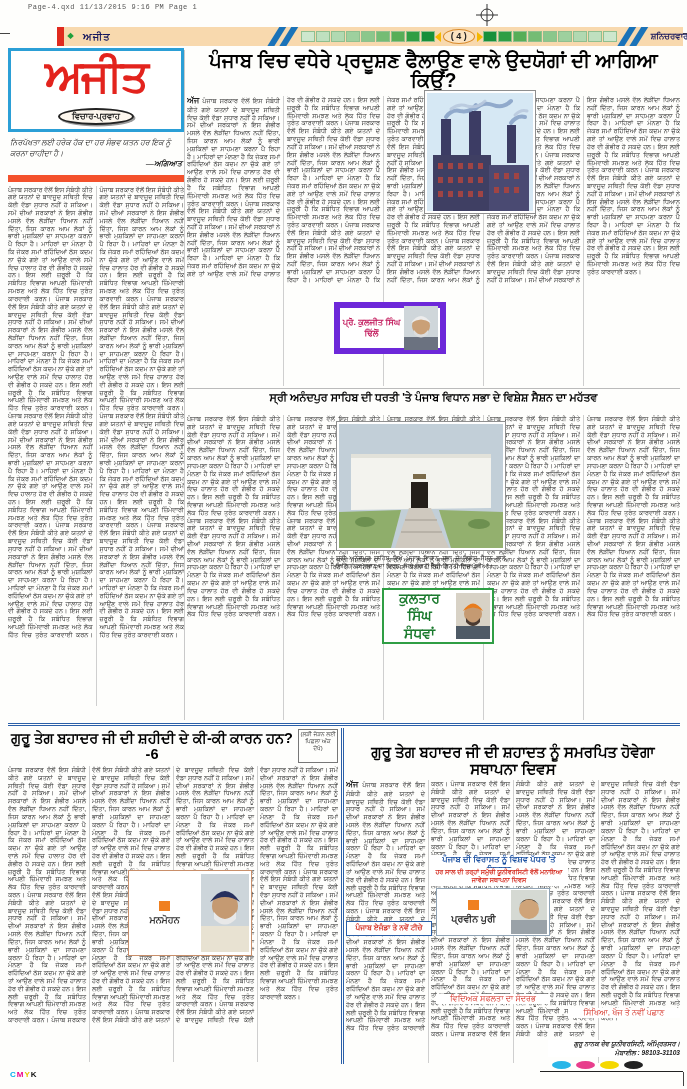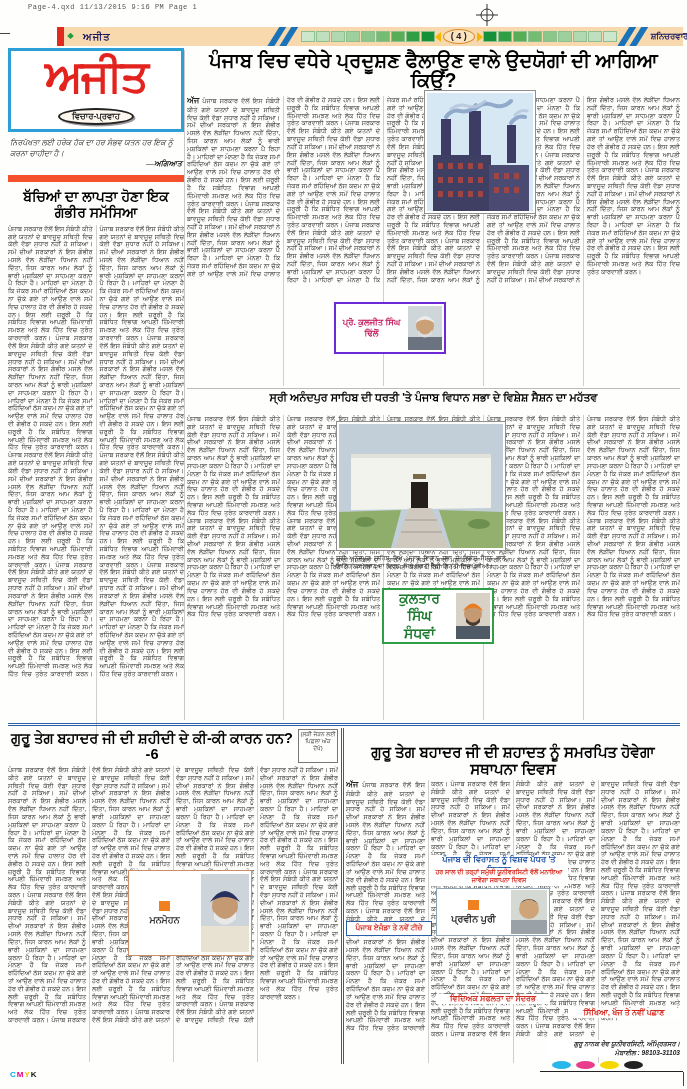--- a/index.html
+++ b/index.html
@@ -28,21 +28,21 @@
   .arrow.l{border-right:6px solid #f5b800;} .arrow.r{border-left:6px solid #f5b800;}
   .hdr-date{margin-left:auto;font-size:8.5px;font-weight:bold;color:#1a1a5e;padding-right:3px;white-space:nowrap;}
 
   
   .leftcol{left:8px;top:48px;width:176px;}
   .mbox{border:3px solid #2b9fd6;background:#fff;text-align:center;padding:2px 0 8px;position:relative;}
   .mtitle{font-size:44px;line-height:48px;font-weight:bold;color:#e3231d;letter-spacing:-2px;
           font-family:"Liberation Serif",serif;}
   .tago{display:inline-block;border:2px solid #222;border-radius:50%;padding:1px 12px;font-size:8.5px;
         font-weight:bold;background:#fdf7ee;box-shadow:1.5px 1.5px 0 #9a9a9a;position:relative;top:4px;}
-  .quote{font-family:Liberation Sans, sans-serif;font-style:italic;font-size:7.8px;line-height:1.35;
+  .quote{font-family:Liberation Serif, serif;font-style:italic;font-size:7.8px;line-height:1.35;
          padding:6px 2px 2px;color:#222;}
   .quote .attr{display:block;text-align:right;font-weight:bold;}
   .obar{height:7px;background:#f4512c;margin:3px 0 4px;}
   .ed-head{font-size:14px;font-weight:bold;text-align:center;line-height:1.15;padding:2px 0 5px;}
   .body-cols{font-size:6.4px;line-height:1.22;text-align:justify;color:#222;overflow:hidden;
              column-gap:7px;column-rule:1px solid #cfcfcf;}
   .ed-body{height:520px;column-count:2;}
 
   .vrule{width:1px;background:#c9c9c9;}
   .hrule{height:1px;background:#bbb;}
@@ -56,38 +56,38 @@
   .h2a{left:187px;top:391px;width:493px;font-size:11px;}
   .b2{left:187px;top:415px;width:493px;height:305px;column-count:5;column-gap:7px;}
   .leadword{font-weight:bold;font-size:8px;}
 
   .imgbox{background:#fff;border:1px solid #8f8f8f;padding:2px;}
   .caption{font-size:6.2px;line-height:1.25;text-align:justify;color:#111;}
 
   
   .abox{background:#fff;display:flex;align-items:center;gap:3px;padding:2px;}
   .abox .nm{flex:1;text-align:center;font-weight:bold;line-height:1.25;}
-  .abox-1{border:2px solid #6d28d9;align-items:center;} .abox-1 .nm{color:#c2185b;font-size:8.5px;}
+  .abox-1{border:6px solid #6d28d9;align-items:center;} .abox-1 .nm{color:#c2185b;font-size:8.5px;}
   .abox-2{border:2px solid #2f9e44;} .abox-2 .nm{color:#1b7a2e;font-size:14px;}
   .abox-3{border:1px solid #c98f6a;} .abox-3 .nm{color:#333;font-size:9.5px;}
   .abox-4{border:1px solid #8fa3b5;} .abox-4 .nm{color:#222;font-size:9.5px;}
   .osq{display:block;width:11px;height:10px;background:#f08020;margin:0 auto 3px;}
 
   
   .h3a{left:8px;top:731px;width:288px;font-size:14.5px;line-height:1.1;}
   .note{left:298px;top:729px;width:40px;height:34px;border:1px solid #777;font-size:5.8px;line-height:1.2;
         padding:1px;text-align:center;color:#333;}
   .b3{left:8px;top:766px;width:330px;height:296px;column-count:4;column-gap:6px;}
   .kicker-w{left:346px;top:729px;width:334px;text-align:center;}
   .kicker{display:inline-block;font-size:10px;font-weight:bold;border-bottom:1px solid #333;padding:0 6px 1px;}
   .h4a{left:346px;top:744px;width:334px;font-size:15px;line-height:1.1;}
   .b4{left:346px;top:780px;width:334px;height:283px;column-count:4;column-gap:6px;}
   .sub-blue{color:#1a4fa0;font-weight:bold;font-size:8.3px;text-align:center;line-height:1.15;background:#fff;}
   .deck-red{color:#d42a1e;font-size:6.4px;font-weight:bold;text-align:center;line-height:1.25;background:#fff;}
-  .sub-red{color:#d42a1e;font-weight:bold;font-size:8px;text-align:center;background:#fff;line-height:1.2;}
+  .sub-red{color:#d42a1e;font-weight:normal;font-size:8px;text-align:center;background:#fff;line-height:1.2;}
   .lblbox{border:1.5px solid #2a5fa8;color:#d42a1e;font-weight:bold;font-size:7.4px;text-align:center;
           background:#fff;line-height:1.2;padding:2px 1px;}
   .signoff{font-size:6.6px;font-weight:bold;font-style:italic;text-align:right;color:#222;background:#fff;line-height:1.3;}
 
   
   .cmyk{left:10px;top:1070px;font-size:8px;font-weight:bold;letter-spacing:1px;}
   .swatches{left:552px;top:1061px;display:flex;gap:5px;align-items:center;}
   .swatches i{display:inline-block;width:19px;height:8px;border-radius:50%;}
   .footline{left:540px;top:1071px;width:143px;height:1px;background:#222;}
 </style>
@@ -150,21 +150,20 @@
   <div class="abs leftcol">
     <div class="mbox">
       <div class="mtitle">ਅਜੀਤ</div>
       <span class="tago">ਵਿਚਾਰ-ਪ੍ਰਵਾਹ</span>
     </div>
     <div class="quote">
       <span>ਨਿਰਪੱਖਤਾ ਲਈ ਹਰੇਕ ਹੱਕ ਦਾ ਹਰ ਸੰਭਵ ਯਤਨ ਹਰ ਇਕ ਨੂੰ ਕਰਨਾ ਚਾਹੀਦਾ ਹੈ।</span>
       <span class="attr">—ਅਗਿਆਤ</span>
     </div>
     <div class="obar"></div>
-    <div class="ed-head headline">ਬੱਚਿਆਂ ਦਾ ਲਾਪਤਾ ਹੋਣਾ ਇਕ ਗੰਭੀਰ ਸਮੱਸਿਆ</div>
     <div class="ed-body body-cols"> ਪੰਜਾਬ ਸਰਕਾਰ ਵੱਲੋਂ ਇਸ ਸੰਬੰਧੀ ਕੀਤੇ ਗਏ ਯਤਨਾਂ ਦੇ ਬਾਵਜੂਦ ਸਥਿਤੀ ਵਿਚ ਕੋਈ ਵੱਡਾ ਸੁਧਾਰ ਨਹੀਂ ਹੋ ਸਕਿਆ। ਸਮੇਂ ਦੀਆਂ ਸਰਕਾਰਾਂ ਨੇ ਇਸ ਗੰਭੀਰ ਮਸਲੇ ਵੱਲ ਲੋੜੀਂਦਾ ਧਿਆਨ ਨਹੀਂ ਦਿੱਤਾ, ਜਿਸ ਕਾਰਨ ਆਮ ਲੋਕਾਂ ਨੂੰ ਭਾਰੀ ਮੁਸ਼ਕਿਲਾਂ ਦਾ ਸਾਹਮਣਾ ਕਰਨਾ ਪੈ ਰਿਹਾ ਹੈ। ਮਾਹਿਰਾਂ ਦਾ ਮੰਨਣਾ ਹੈ ਕਿ ਜੇਕਰ ਸਮਾਂ ਰਹਿੰਦਿਆਂ ਠੋਸ ਕਦਮ ਨਾ ਚੁੱਕੇ ਗਏ ਤਾਂ ਆਉਣ ਵਾਲੇ ਸਮੇਂ ਵਿਚ ਹਾਲਾਤ ਹੋਰ ਵੀ ਗੰਭੀਰ ਹੋ ਸਕਦੇ ਹਨ। ਇਸ ਲਈ ਜ਼ਰੂਰੀ ਹੈ ਕਿ ਸਬੰਧਿਤ ਵਿਭਾਗ ਆਪਣੀ ਜ਼ਿੰਮੇਵਾਰੀ ਸਮਝਣ ਅਤੇ ਲੋਕ ਹਿੱਤ ਵਿਚ ਤੁਰੰਤ ਕਾਰਵਾਈ ਕਰਨ। ਪੰਜਾਬ ਸਰਕਾਰ ਵੱਲੋਂ ਇਸ ਸੰਬੰਧੀ ਕੀਤੇ ਗਏ ਯਤਨਾਂ ਦੇ ਬਾਵਜੂਦ ਸਥਿਤੀ ਵਿਚ ਕੋਈ ਵੱਡਾ ਸੁਧਾਰ ਨਹੀਂ ਹੋ ਸਕਿਆ। ਸਮੇਂ ਦੀਆਂ ਸਰਕਾਰਾਂ ਨੇ ਇਸ ਗੰਭੀਰ ਮਸਲੇ ਵੱਲ ਲੋੜੀਂਦਾ ਧਿਆਨ ਨਹੀਂ ਦਿੱਤਾ, ਜਿਸ ਕਾਰਨ ਆਮ ਲੋਕਾਂ ਨੂੰ ਭਾਰੀ ਮੁਸ਼ਕਿਲਾਂ ਦਾ ਸਾਹਮਣਾ ਕਰਨਾ ਪੈ ਰਿਹਾ ਹੈ। ਮਾਹਿਰਾਂ ਦਾ ਮੰਨਣਾ ਹੈ ਕਿ ਜੇਕਰ ਸਮਾਂ ਰਹਿੰਦਿਆਂ ਠੋਸ ਕਦਮ ਨਾ ਚੁੱਕੇ ਗਏ ਤਾਂ ਆਉਣ ਵਾਲੇ ਸਮੇਂ ਵਿਚ ਹਾਲਾਤ ਹੋਰ ਵੀ ਗੰਭੀਰ ਹੋ ਸਕਦੇ ਹਨ। ਇਸ ਲਈ ਜ਼ਰੂਰੀ ਹੈ ਕਿ ਸਬੰਧਿਤ ਵਿਭਾਗ ਆਪਣੀ ਜ਼ਿੰਮੇਵਾਰੀ ਸਮਝਣ ਅਤੇ ਲੋਕ ਹਿੱਤ ਵਿਚ ਤੁਰੰਤ ਕਾਰਵਾਈ ਕਰਨ। ਪੰਜਾਬ ਸਰਕਾਰ ਵੱਲੋਂ ਇਸ ਸੰਬੰਧੀ ਕੀਤੇ ਗਏ ਯਤਨਾਂ ਦੇ ਬਾਵਜੂਦ ਸਥਿਤੀ ਵਿਚ ਕੋਈ ਵੱਡਾ ਸੁਧਾਰ ਨਹੀਂ ਹੋ ਸਕਿਆ। ਸਮੇਂ ਦੀਆਂ ਸਰਕਾਰਾਂ ਨੇ ਇਸ ਗੰਭੀਰ ਮਸਲੇ ਵੱਲ ਲੋੜੀਂਦਾ ਧਿਆਨ ਨਹੀਂ ਦਿੱਤਾ, ਜਿਸ ਕਾਰਨ ਆਮ ਲੋਕਾਂ ਨੂੰ ਭਾਰੀ ਮੁਸ਼ਕਿਲਾਂ ਦਾ ਸਾਹਮਣਾ ਕਰਨਾ ਪੈ ਰਿਹਾ ਹੈ। ਮਾਹਿਰਾਂ ਦਾ ਮੰਨਣਾ ਹੈ ਕਿ ਜੇਕਰ ਸਮਾਂ ਰਹਿੰਦਿਆਂ ਠੋਸ ਕਦਮ ਨਾ ਚੁੱਕੇ ਗਏ ਤਾਂ ਆਉਣ ਵਾਲੇ ਸਮੇਂ ਵਿਚ ਹਾਲਾਤ ਹੋਰ ਵੀ ਗੰਭੀਰ ਹੋ ਸਕਦੇ ਹਨ। ਇਸ ਲਈ ਜ਼ਰੂਰੀ ਹੈ ਕਿ ਸਬੰਧਿਤ ਵਿਭਾਗ ਆਪਣੀ ਜ਼ਿੰਮੇਵਾਰੀ ਸਮਝਣ ਅਤੇ ਲੋਕ ਹਿੱਤ ਵਿਚ ਤੁਰੰਤ ਕਾਰਵਾਈ ਕਰਨ। ਪੰਜਾਬ ਸਰਕਾਰ ਵੱਲੋਂ ਇਸ ਸੰਬੰਧੀ ਕੀਤੇ ਗਏ ਯਤਨਾਂ ਦੇ ਬਾਵਜੂਦ ਸਥਿਤੀ ਵਿਚ ਕੋਈ ਵੱਡਾ ਸੁਧਾਰ ਨਹੀਂ ਹੋ ਸਕਿਆ। ਸਮੇਂ ਦੀਆਂ ਸਰਕਾਰਾਂ ਨੇ ਇਸ ਗੰਭੀਰ ਮਸਲੇ ਵੱਲ ਲੋੜੀਂਦਾ ਧਿਆਨ ਨਹੀਂ ਦਿੱਤਾ, ਜਿਸ ਕਾਰਨ ਆਮ ਲੋਕਾਂ ਨੂੰ ਭਾਰੀ ਮੁਸ਼ਕਿਲਾਂ ਦਾ ਸਾਹਮਣਾ ਕਰਨਾ ਪੈ ਰਿਹਾ ਹੈ। ਮਾਹਿਰਾਂ ਦਾ ਮੰਨਣਾ ਹੈ ਕਿ ਜੇਕਰ ਸਮਾਂ ਰਹਿੰਦਿਆਂ ਠੋਸ ਕਦਮ ਨਾ ਚੁੱਕੇ ਗਏ ਤਾਂ ਆਉਣ ਵਾਲੇ ਸਮੇਂ ਵਿਚ ਹਾਲਾਤ ਹੋਰ ਵੀ ਗੰਭੀਰ ਹੋ ਸਕਦੇ ਹਨ। ਇਸ ਲਈ ਜ਼ਰੂਰੀ ਹੈ ਕਿ ਸਬੰਧਿਤ ਵਿਭਾਗ ਆਪਣੀ ਜ਼ਿੰਮੇਵਾਰੀ ਸਮਝਣ ਅਤੇ ਲੋਕ ਹਿੱਤ ਵਿਚ ਤੁਰੰਤ ਕਾਰਵਾਈ ਕਰਨ। ਪੰਜਾਬ ਸਰਕਾਰ ਵੱਲੋਂ ਇਸ ਸੰਬੰਧੀ ਕੀਤੇ ਗਏ ਯਤਨਾਂ ਦੇ ਬਾਵਜੂਦ ਸਥਿਤੀ ਵਿਚ ਕੋਈ ਵੱਡਾ ਸੁਧਾਰ ਨਹੀਂ ਹੋ ਸਕਿਆ। ਸਮੇਂ ਦੀਆਂ ਸਰਕਾਰਾਂ ਨੇ ਇਸ ਗੰਭੀਰ ਮਸਲੇ ਵੱਲ ਲੋੜੀਂਦਾ ਧਿਆਨ ਨਹੀਂ ਦਿੱਤਾ, ਜਿਸ ਕਾਰਨ ਆਮ ਲੋਕਾਂ ਨੂੰ ਭਾਰੀ ਮੁਸ਼ਕਿਲਾਂ ਦਾ ਸਾਹਮਣਾ ਕਰਨਾ ਪੈ ਰਿਹਾ ਹੈ। ਮਾਹਿਰਾਂ ਦਾ ਮੰਨਣਾ ਹੈ ਕਿ ਜੇਕਰ ਸਮਾਂ ਰਹਿੰਦਿਆਂ ਠੋਸ ਕਦਮ ਨਾ ਚੁੱਕੇ ਗਏ ਤਾਂ ਆਉਣ ਵਾਲੇ ਸਮੇਂ ਵਿਚ ਹਾਲਾਤ ਹੋਰ ਵੀ ਗੰਭੀਰ ਹੋ ਸਕਦੇ ਹਨ। ਇਸ ਲਈ ਜ਼ਰੂਰੀ ਹੈ ਕਿ ਸਬੰਧਿਤ ਵਿਭਾਗ ਆਪਣੀ ਜ਼ਿੰਮੇਵਾਰੀ ਸਮਝਣ ਅਤੇ ਲੋਕ ਹਿੱਤ ਵਿਚ ਤੁਰੰਤ ਕਾਰਵਾਈ ਕਰਨ। ਪੰਜਾਬ ਸਰਕਾਰ ਵੱਲੋਂ ਇਸ ਸੰਬੰਧੀ ਕੀਤੇ ਗਏ ਯਤਨਾਂ ਦੇ ਬਾਵਜੂਦ ਸਥਿਤੀ ਵਿਚ ਕੋਈ ਵੱਡਾ ਸੁਧਾਰ ਨਹੀਂ ਹੋ ਸਕਿਆ। ਸਮੇਂ ਦੀਆਂ ਸਰਕਾਰਾਂ ਨੇ ਇਸ ਗੰਭੀਰ ਮਸਲੇ ਵੱਲ ਲੋੜੀਂਦਾ ਧਿਆਨ ਨਹੀਂ ਦਿੱਤਾ, ਜਿਸ ਕਾਰਨ ਆਮ ਲੋਕਾਂ ਨੂੰ ਭਾਰੀ ਮੁਸ਼ਕਿਲਾਂ ਦਾ ਸਾਹਮਣਾ ਕਰਨਾ ਪੈ ਰਿਹਾ ਹੈ। ਮਾਹਿਰਾਂ ਦਾ ਮੰਨਣਾ ਹੈ ਕਿ ਜੇਕਰ ਸਮਾਂ ਰਹਿੰਦਿਆਂ ਠੋਸ ਕਦਮ ਨਾ ਚੁੱਕੇ ਗਏ ਤਾਂ ਆਉਣ ਵਾਲੇ ਸਮੇਂ ਵਿਚ ਹਾਲਾਤ ਹੋਰ ਵੀ ਗੰਭੀਰ ਹੋ ਸਕਦੇ ਹਨ। ਇਸ ਲਈ ਜ਼ਰੂਰੀ ਹੈ ਕਿ ਸਬੰਧਿਤ ਵਿਭਾਗ ਆਪਣੀ ਜ਼ਿੰਮੇਵਾਰੀ ਸਮਝਣ ਅਤੇ ਲੋਕ ਹਿੱਤ ਵਿਚ ਤੁਰੰਤ ਕਾਰਵਾਈ ਕਰਨ। ਪੰਜਾਬ ਸਰਕਾਰ ਵੱਲੋਂ ਇਸ ਸੰਬੰਧੀ ਕੀਤੇ ਗਏ ਯਤਨਾਂ ਦੇ ਬਾਵਜੂਦ ਸਥਿਤੀ ਵਿਚ ਕੋਈ ਵੱਡਾ ਸੁਧਾਰ ਨਹੀਂ ਹੋ ਸਕਿਆ। ਸਮੇਂ ਦੀਆਂ ਸਰਕਾਰਾਂ ਨੇ ਇਸ ਗੰਭੀਰ ਮਸਲੇ ਵੱਲ ਲੋੜੀਂਦਾ ਧਿਆਨ ਨਹੀਂ ਦਿੱਤਾ, ਜਿਸ ਕਾਰਨ ਆਮ ਲੋਕਾਂ ਨੂੰ ਭਾਰੀ ਮੁਸ਼ਕਿਲਾਂ ਦਾ ਸਾਹਮਣਾ ਕਰਨਾ ਪੈ ਰਿਹਾ ਹੈ। ਮਾਹਿਰਾਂ ਦਾ ਮੰਨਣਾ ਹੈ ਕਿ ਜੇਕਰ ਸਮਾਂ ਰਹਿੰਦਿਆਂ ਠੋਸ ਕਦਮ ਨਾ ਚੁੱਕੇ ਗਏ ਤਾਂ ਆਉਣ ਵਾਲੇ ਸਮੇਂ ਵਿਚ ਹਾਲਾਤ ਹੋਰ ਵੀ ਗੰਭੀਰ ਹੋ ਸਕਦੇ ਹਨ। ਇਸ ਲਈ ਜ਼ਰੂਰੀ ਹੈ ਕਿ ਸਬੰਧਿਤ ਵਿਭਾਗ ਆਪਣੀ ਜ਼ਿੰਮੇਵਾਰੀ ਸਮਝਣ ਅਤੇ ਲੋਕ ਹਿੱਤ ਵਿਚ ਤੁਰੰਤ ਕਾਰਵਾਈ ਕਰਨ। ਪੰਜਾਬ ਸਰਕਾਰ ਵੱਲੋਂ ਇਸ ਸੰਬੰਧੀ ਕੀਤੇ ਗਏ ਯਤਨਾਂ ਦੇ ਬਾਵਜੂਦ ਸਥਿਤੀ ਵਿਚ ਕੋਈ ਵੱਡਾ ਸੁਧਾਰ ਨਹੀਂ ਹੋ ਸਕਿਆ। ਸਮੇਂ ਦੀਆਂ ਸਰਕਾਰਾਂ ਨੇ ਇਸ ਗੰਭੀਰ ਮਸਲੇ ਵੱਲ ਲੋੜੀਂਦਾ ਧਿਆਨ ਨਹੀਂ ਦਿੱਤਾ, ਜਿਸ ਕਾਰਨ ਆਮ ਲੋਕਾਂ ਨੂੰ ਭਾਰੀ ਮੁਸ਼ਕਿਲਾਂ ਦਾ ਸਾਹਮਣਾ ਕਰਨਾ ਪੈ ਰਿਹਾ ਹੈ। ਮਾਹਿਰਾਂ ਦਾ ਮੰਨਣਾ ਹੈ ਕਿ ਜੇਕਰ ਸਮਾਂ ਰਹਿੰਦਿਆਂ ਠੋਸ ਕਦਮ ਨਾ ਚੁੱਕੇ ਗਏ ਤਾਂ ਆਉਣ ਵਾਲੇ ਸਮੇਂ ਵਿਚ ਹਾਲਾਤ ਹੋਰ ਵੀ ਗੰਭੀਰ ਹੋ ਸਕਦੇ ਹਨ। ਇਸ ਲਈ ਜ਼ਰੂਰੀ ਹੈ ਕਿ ਸਬੰਧਿਤ ਵਿਭਾਗ ਆਪਣੀ ਜ਼ਿੰਮੇਵਾਰੀ ਸਮਝਣ ਅਤੇ ਲੋਕ ਹਿੱਤ ਵਿਚ ਤੁਰੰਤ ਕਾਰਵਾਈ ਕਰਨ।</div>
   </div>
 
   <div class="abs vrule" style="left:184px;top:50px;height:670px"></div>
 
   <div class="abs headline lead-head">ਪੰਜਾਬ ਵਿਚ ਵਧੇਰੇ ਪ੍ਰਦੂਸ਼ਣ ਫੈਲਾਉਣ ਵਾਲੇ ਉਦਯੋਗਾਂ ਦੀ ਆਗਿਆ ਕਿਉਂ?</div>
   <div class="abs b1 body-cols">
     <b class="leadword">ਅੱਜ</b>
     <span> ਪੰਜਾਬ ਸਰਕਾਰ ਵੱਲੋਂ ਇਸ ਸੰਬੰਧੀ ਕੀਤੇ ਗਏ ਯਤਨਾਂ ਦੇ ਬਾਵਜੂਦ ਸਥਿਤੀ ਵਿਚ ਕੋਈ ਵੱਡਾ ਸੁਧਾਰ ਨਹੀਂ ਹੋ ਸਕਿਆ। ਸਮੇਂ ਦੀਆਂ ਸਰਕਾਰਾਂ ਨੇ ਇਸ ਗੰਭੀਰ ਮਸਲੇ ਵੱਲ ਲੋੜੀਂਦਾ ਧਿਆਨ ਨਹੀਂ ਦਿੱਤਾ, ਜਿਸ ਕਾਰਨ ਆਮ ਲੋਕਾਂ ਨੂੰ ਭਾਰੀ ਮੁਸ਼ਕਿਲਾਂ ਦਾ ਸਾਹਮਣਾ ਕਰਨਾ ਪੈ ਰਿਹਾ ਹੈ। ਮਾਹਿਰਾਂ ਦਾ ਮੰਨਣਾ ਹੈ ਕਿ ਜੇਕਰ ਸਮਾਂ ਰਹਿੰਦਿਆਂ ਠੋਸ ਕਦਮ ਨਾ ਚੁੱਕੇ ਗਏ ਤਾਂ ਆਉਣ ਵਾਲੇ ਸਮੇਂ ਵਿਚ ਹਾਲਾਤ ਹੋਰ ਵੀ ਗੰਭੀਰ ਹੋ ਸਕਦੇ ਹਨ। ਇਸ ਲਈ ਜ਼ਰੂਰੀ ਹੈ ਕਿ ਸਬੰਧਿਤ ਵਿਭਾਗ ਆਪਣੀ ਜ਼ਿੰਮੇਵਾਰੀ ਸਮਝਣ ਅਤੇ ਲੋਕ ਹਿੱਤ ਵਿਚ ਤੁਰੰਤ ਕਾਰਵਾਈ ਕਰਨ। ਪੰਜਾਬ ਸਰਕਾਰ ਵੱਲੋਂ ਇਸ ਸੰਬੰਧੀ ਕੀਤੇ ਗਏ ਯਤਨਾਂ ਦੇ ਬਾਵਜੂਦ ਸਥਿਤੀ ਵਿਚ ਕੋਈ ਵੱਡਾ ਸੁਧਾਰ ਨਹੀਂ ਹੋ ਸਕਿਆ। ਸਮੇਂ ਦੀਆਂ ਸਰਕਾਰਾਂ ਨੇ ਇਸ ਗੰਭੀਰ ਮਸਲੇ ਵੱਲ ਲੋੜੀਂਦਾ ਧਿਆਨ ਨਹੀਂ ਦਿੱਤਾ, ਜਿਸ ਕਾਰਨ ਆਮ ਲੋਕਾਂ ਨੂੰ ਭਾਰੀ ਮੁਸ਼ਕਿਲਾਂ ਦਾ ਸਾਹਮਣਾ ਕਰਨਾ ਪੈ ਰਿਹਾ ਹੈ। ਮਾਹਿਰਾਂ ਦਾ ਮੰਨਣਾ ਹੈ ਕਿ ਜੇਕਰ ਸਮਾਂ ਰਹਿੰਦਿਆਂ ਠੋਸ ਕਦਮ ਨਾ ਚੁੱਕੇ ਗਏ ਤਾਂ ਆਉਣ ਵਾਲੇ ਸਮੇਂ ਵਿਚ ਹਾਲਾਤ ਹੋਰ ਵੀ ਗੰਭੀਰ ਹੋ ਸਕਦੇ ਹਨ। ਇਸ ਲਈ ਜ਼ਰੂਰੀ ਹੈ ਕਿ ਸਬੰਧਿਤ ਵਿਭਾਗ ਆਪਣੀ ਜ਼ਿੰਮੇਵਾਰੀ ਸਮਝਣ ਅਤੇ ਲੋਕ ਹਿੱਤ ਵਿਚ ਤੁਰੰਤ ਕਾਰਵਾਈ ਕਰਨ। ਪੰਜਾਬ ਸਰਕਾਰ ਵੱਲੋਂ ਇਸ ਸੰਬੰਧੀ ਕੀਤੇ ਗਏ ਯਤਨਾਂ ਦੇ ਬਾਵਜੂਦ ਸਥਿਤੀ ਵਿਚ ਕੋਈ ਵੱਡਾ ਸੁਧਾਰ ਨਹੀਂ ਹੋ ਸਕਿਆ। ਸਮੇਂ ਦੀਆਂ ਸਰਕਾਰਾਂ ਨੇ ਇਸ ਗੰਭੀਰ ਮਸਲੇ ਵੱਲ ਲੋੜੀਂਦਾ ਧਿਆਨ ਨਹੀਂ ਦਿੱਤਾ, ਜਿਸ ਕਾਰਨ ਆਮ ਲੋਕਾਂ ਨੂੰ ਭਾਰੀ ਮੁਸ਼ਕਿਲਾਂ ਦਾ ਸਾਹਮਣਾ ਕਰਨਾ ਪੈ ਰਿਹਾ ਹੈ। ਮਾਹਿਰਾਂ ਦਾ ਮੰਨਣਾ ਹੈ ਕਿ ਜੇਕਰ ਸਮਾਂ ਰਹਿੰਦਿਆਂ ਠੋਸ ਕਦਮ ਨਾ ਚੁੱਕੇ ਗਏ ਤਾਂ ਆਉਣ ਵਾਲੇ ਸਮੇਂ ਵਿਚ ਹਾਲਾਤ ਹੋਰ ਵੀ ਗੰਭੀਰ ਹੋ ਸਕਦੇ ਹਨ। ਇਸ ਲਈ ਜ਼ਰੂਰੀ ਹੈ ਕਿ ਸਬੰਧਿਤ ਵਿਭਾਗ ਆਪਣੀ ਜ਼ਿੰਮੇਵਾਰੀ ਸਮਝਣ ਅਤੇ ਲੋਕ ਹਿੱਤ ਵਿਚ ਤੁਰੰਤ ਕਾਰਵਾਈ ਕਰਨ। ਪੰਜਾਬ ਸਰਕਾਰ ਵੱਲੋਂ ਇਸ ਸੰਬੰਧੀ ਕੀਤੇ ਗਏ ਯਤਨਾਂ ਦੇ ਬਾਵਜੂਦ ਸਥਿਤੀ ਵਿਚ ਕੋਈ ਵੱਡਾ ਸੁਧਾਰ ਨਹੀਂ ਹੋ ਸਕਿਆ। ਸਮੇਂ ਦੀਆਂ ਸਰਕਾਰਾਂ ਨੇ ਇਸ ਗੰਭੀਰ ਮਸਲੇ ਵੱਲ ਲੋੜੀਂਦਾ ਧਿਆਨ ਨਹੀਂ ਦਿੱਤਾ, ਜਿਸ ਕਾਰਨ ਆਮ ਲੋਕਾਂ ਨੂੰ ਭਾਰੀ ਮੁਸ਼ਕਿਲਾਂ ਦਾ ਸਾਹਮਣਾ ਕਰਨਾ ਪੈ ਰਿਹਾ ਹੈ। ਮਾਹਿਰਾਂ ਦਾ ਮੰਨਣਾ ਹੈ ਕਿ ਜੇਕਰ ਸਮਾਂ ਰਹਿੰਦਿਆਂ ਠੋਸ ਕਦਮ ਨਾ ਚੁੱਕੇ ਗਏ ਤਾਂ ਆਉਣ ਵਾਲੇ ਸਮੇਂ ਵਿਚ ਹਾਲਾਤ ਹੋਰ ਵੀ ਗੰਭੀਰ ਹੋ ਸਕਦੇ ਹਨ। ਇਸ ਲਈ ਜ਼ਰੂਰੀ ਹੈ ਕਿ ਸਬੰਧਿਤ ਵਿਭਾਗ ਆਪਣੀ ਜ਼ਿੰਮੇਵਾਰੀ ਸਮਝਣ ਅਤੇ ਲੋਕ ਹਿੱਤ ਵਿਚ ਤੁਰੰਤ ਕਾਰਵਾਈ ਕਰਨ। ਪੰਜਾਬ ਸਰਕਾਰ ਵੱਲੋਂ ਇਸ ਸੰਬੰਧੀ ਕੀਤੇ ਗਏ ਯਤਨਾਂ ਦੇ ਬਾਵਜੂਦ ਸਥਿਤੀ ਵਿਚ ਕੋਈ ਵੱਡਾ ਸੁਧਾਰ ਨਹੀਂ ਹੋ ਸਕਿਆ। ਸਮੇਂ ਦੀਆਂ ਸਰਕਾਰਾਂ ਨੇ ਇਸ ਗੰਭੀਰ ਮਸਲੇ ਵੱਲ ਲੋੜੀਂਦਾ ਧਿਆਨ ਨਹੀਂ ਦਿੱਤਾ, ਜਿਸ ਕਾਰਨ ਆਮ ਲੋਕਾਂ ਨੂੰ ਭਾਰੀ ਮੁਸ਼ਕਿਲਾਂ ਦਾ ਸਾਹਮਣਾ ਕਰਨਾ ਪੈ ਰਿਹਾ ਹੈ। ਮਾਹਿਰਾਂ ਦਾ ਮੰਨਣਾ ਹੈ ਕਿ ਜੇਕਰ ਸਮਾਂ ਰਹਿੰਦਿਆਂ ਠੋਸ ਕਦਮ ਨਾ ਚੁੱਕੇ ਗਏ ਤਾਂ ਆਉਣ ਵਾਲੇ ਸਮੇਂ ਵਿਚ ਹਾਲਾਤ ਹੋਰ ਵੀ ਗੰਭੀਰ ਹੋ ਸਕਦੇ ਹਨ। ਇਸ ਲਈ ਜ਼ਰੂਰੀ ਹੈ ਕਿ ਸਬੰਧਿਤ ਵਿਭਾਗ ਆਪਣੀ ਜ਼ਿੰਮੇਵਾਰੀ ਸਮਝਣ ਅਤੇ ਲੋਕ ਹਿੱਤ ਵਿਚ ਤੁਰੰਤ ਕਾਰਵਾਈ ਕਰਨ। ਪੰਜਾਬ ਸਰਕਾਰ ਵੱਲੋਂ ਇਸ ਸੰਬੰਧੀ ਕੀਤੇ ਗਏ ਯਤਨਾਂ ਦੇ ਬਾਵਜੂਦ ਸਥਿਤੀ ਵਿਚ ਕੋਈ ਵੱਡਾ ਸੁਧਾਰ ਨਹੀਂ ਹੋ ਸਕਿਆ। ਸਮੇਂ ਦੀਆਂ ਸਰਕਾਰਾਂ ਨੇ ਇਸ ਗੰਭੀਰ ਮਸਲੇ ਵੱਲ ਲੋੜੀਂਦਾ ਧਿਆਨ ਨਹੀਂ ਦਿੱਤਾ, ਜਿਸ ਕਾਰਨ ਆਮ ਲੋਕਾਂ ਨੂੰ ਭਾਰੀ ਮੁਸ਼ਕਿਲਾਂ ਦਾ ਸਾਹਮਣਾ ਕਰਨਾ ਪੈ ਰਿਹਾ ਹੈ। ਮਾਹਿਰਾਂ ਦਾ ਮੰਨਣਾ ਹੈ ਕਿ ਜੇਕਰ ਸਮਾਂ ਰਹਿੰਦਿਆਂ ਠੋਸ ਕਦਮ ਨਾ ਚੁੱਕੇ ਗਏ ਤਾਂ ਆਉਣ ਵਾਲੇ ਸਮੇਂ ਵਿਚ ਹਾਲਾਤ ਹੋਰ ਵੀ ਗੰਭੀਰ ਹੋ ਸਕਦੇ ਹਨ। ਇਸ ਲਈ ਜ਼ਰੂਰੀ ਹੈ ਕਿ ਸਬੰਧਿਤ ਵਿਭਾਗ ਆਪਣੀ ਜ਼ਿੰਮੇਵਾਰੀ ਸਮਝਣ ਅਤੇ ਲੋਕ ਹਿੱਤ ਵਿਚ ਤੁਰੰਤ ਕਾਰਵਾਈ ਕਰਨ। ਪੰਜਾਬ ਸਰਕਾਰ ਵੱਲੋਂ ਇਸ ਸੰਬੰਧੀ ਕੀਤੇ ਗਏ ਯਤਨਾਂ ਦੇ ਬਾਵਜੂਦ ਸਥਿਤੀ ਵਿਚ ਕੋਈ ਵੱਡਾ ਸੁਧਾਰ ਨਹੀਂ ਹੋ ਸਕਿਆ। ਸਮੇਂ ਦੀਆਂ ਸਰਕਾਰਾਂ ਨੇ ਇਸ ਗੰਭੀਰ ਮਸਲੇ ਵੱਲ ਲੋੜੀਂਦਾ ਧਿਆਨ ਨਹੀਂ ਦਿੱਤਾ, ਜਿਸ ਕਾਰਨ ਆਮ ਲੋਕਾਂ ਨੂੰ ਭਾਰੀ ਮੁਸ਼ਕਿਲਾਂ ਦਾ ਸਾਹਮਣਾ ਕਰਨਾ ਪੈ ਰਿਹਾ ਹੈ। ਮਾਹਿਰਾਂ ਦਾ ਮੰਨਣਾ ਹੈ ਕਿ ਜੇਕਰ ਸਮਾਂ ਰਹਿੰਦਿਆਂ ਠੋਸ ਕਦਮ ਨਾ ਚੁੱਕੇ ਗਏ ਤਾਂ ਆਉਣ ਵਾਲੇ ਸਮੇਂ ਵਿਚ ਹਾਲਾਤ ਹੋਰ ਵੀ ਗੰਭੀਰ ਹੋ ਸਕਦੇ ਹਨ। ਇਸ ਲਈ ਜ਼ਰੂਰੀ ਹੈ ਕਿ ਸਬੰਧਿਤ ਵਿਭਾਗ ਆਪਣੀ ਜ਼ਿੰਮੇਵਾਰੀ ਸਮਝਣ ਅਤੇ ਲੋਕ ਹਿੱਤ ਵਿਚ ਤੁਰੰਤ ਕਾਰਵਾਈ ਕਰਨ। ਪੰਜਾਬ ਸਰਕਾਰ ਵੱਲੋਂ ਇਸ ਸੰਬੰਧੀ ਕੀਤੇ ਗਏ ਯਤਨਾਂ ਦੇ ਬਾਵਜੂਦ ਸਥਿਤੀ ਵਿਚ ਕੋਈ ਵੱਡਾ ਸੁਧਾਰ ਨਹੀਂ ਹੋ ਸਕਿਆ। ਸਮੇਂ ਦੀਆਂ ਸਰਕਾਰਾਂ ਨੇ ਇਸ ਗੰਭੀਰ ਮਸਲੇ ਵੱਲ ਲੋੜੀਂਦਾ ਧਿਆਨ ਨਹੀਂ ਦਿੱਤਾ, ਜਿਸ ਕਾਰਨ ਆਮ ਲੋਕਾਂ ਨੂੰ ਭਾਰੀ ਮੁਸ਼ਕਿਲਾਂ ਦਾ ਸਾਹਮਣਾ ਕਰਨਾ ਪੈ ਰਿਹਾ ਹੈ। ਮਾਹਿਰਾਂ ਦਾ ਮੰਨਣਾ ਹੈ ਕਿ ਜੇਕਰ ਸਮਾਂ ਰਹਿੰਦਿਆਂ ਠੋਸ ਕਦਮ ਨਾ ਚੁੱਕੇ ਗਏ ਤਾਂ ਆਉਣ ਵਾਲੇ ਸਮੇਂ ਵਿਚ ਹਾਲਾਤ ਹੋਰ ਵੀ ਗੰਭੀਰ ਹੋ ਸਕਦੇ ਹਨ। ਇਸ ਲਈ ਜ਼ਰੂਰੀ ਹੈ ਕਿ ਸਬੰਧਿਤ ਵਿਭਾਗ ਆਪਣੀ ਜ਼ਿੰਮੇਵਾਰੀ ਸਮਝਣ ਅਤੇ ਲੋਕ ਹਿੱਤ ਵਿਚ ਤੁਰੰਤ ਕਾਰਵਾਈ ਕਰਨ। ਪੰਜਾਬ ਸਰਕਾਰ ਵੱਲੋਂ ਇਸ ਸੰਬੰਧੀ ਕੀਤੇ ਗਏ ਯਤਨਾਂ ਦੇ ਬਾਵਜੂਦ ਸਥਿਤੀ ਵਿਚ ਕੋਈ ਵੱਡਾ ਸੁਧਾਰ ਨਹੀਂ ਹੋ ਸਕਿਆ। ਸਮੇਂ ਦੀਆਂ ਸਰਕਾਰਾਂ ਨੇ ਇਸ ਗੰਭੀਰ ਮਸਲੇ ਵੱਲ ਲੋੜੀਂਦਾ ਧਿਆਨ ਨਹੀਂ ਦਿੱਤਾ, ਜਿਸ ਕਾਰਨ ਆਮ ਲੋਕਾਂ ਨੂੰ ਭਾਰੀ ਮੁਸ਼ਕਿਲਾਂ ਦਾ ਸਾਹਮਣਾ ਕਰਨਾ ਪੈ ਰਿਹਾ ਹੈ। ਮਾਹਿਰਾਂ ਦਾ ਮੰਨਣਾ ਹੈ ਕਿ ਜੇਕਰ ਸਮਾਂ ਰਹਿੰਦਿਆਂ ਠੋਸ ਕਦਮ ਨਾ ਚੁੱਕੇ ਗਏ ਤਾਂ ਆਉਣ ਵਾਲੇ ਸਮੇਂ ਵਿਚ ਹਾਲਾਤ ਹੋਰ ਵੀ ਗੰਭੀਰ ਹੋ ਸਕਦੇ ਹਨ। ਇਸ ਲਈ ਜ਼ਰੂਰੀ ਹੈ ਕਿ ਸਬੰਧਿਤ ਵਿਭਾਗ ਆਪਣੀ ਜ਼ਿੰਮੇਵਾਰੀ ਸਮਝਣ ਅਤੇ ਲੋਕ ਹਿੱਤ ਵਿਚ ਤੁਰੰਤ ਕਾਰਵਾਈ ਕਰਨ।</span>
   </div>

